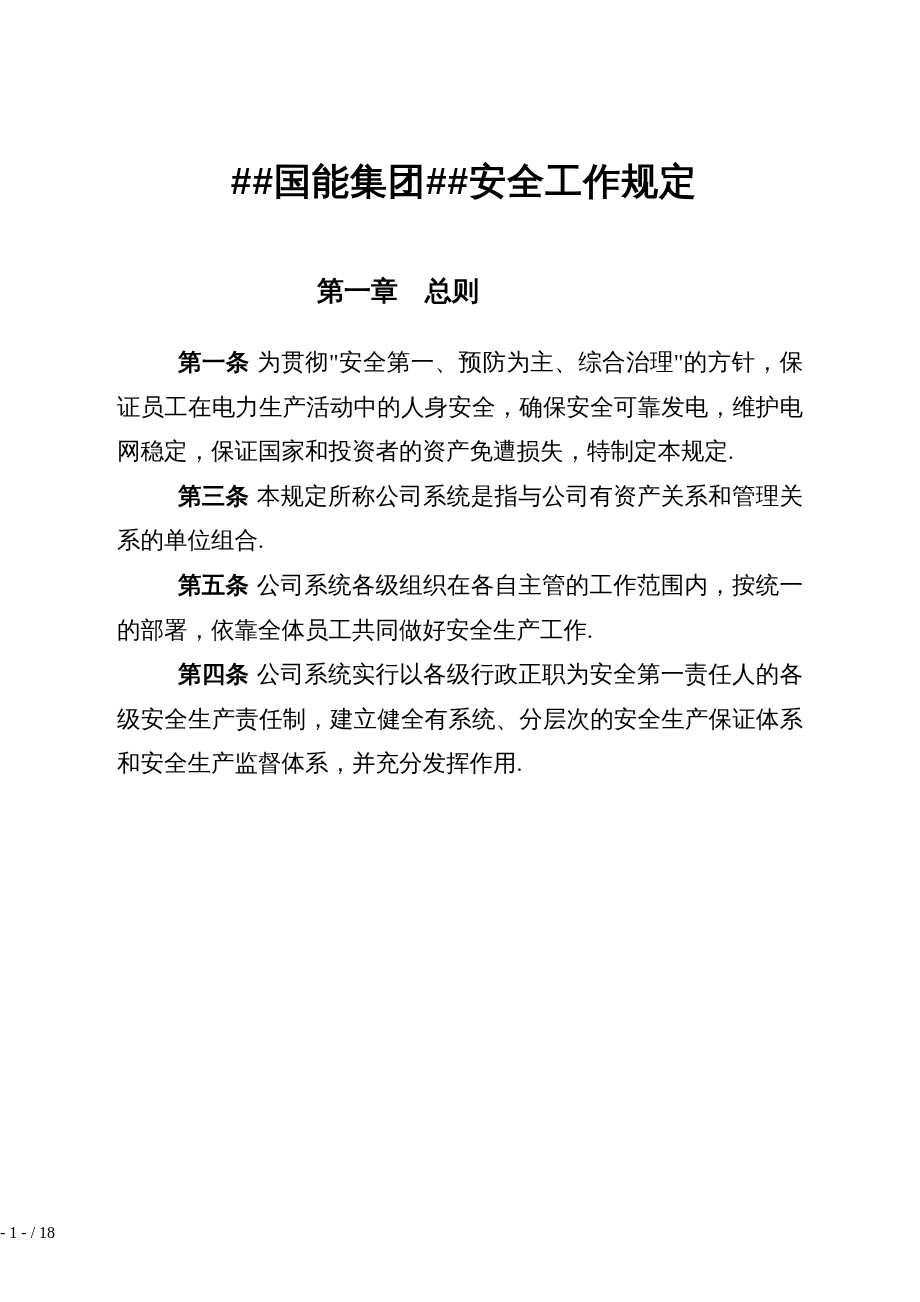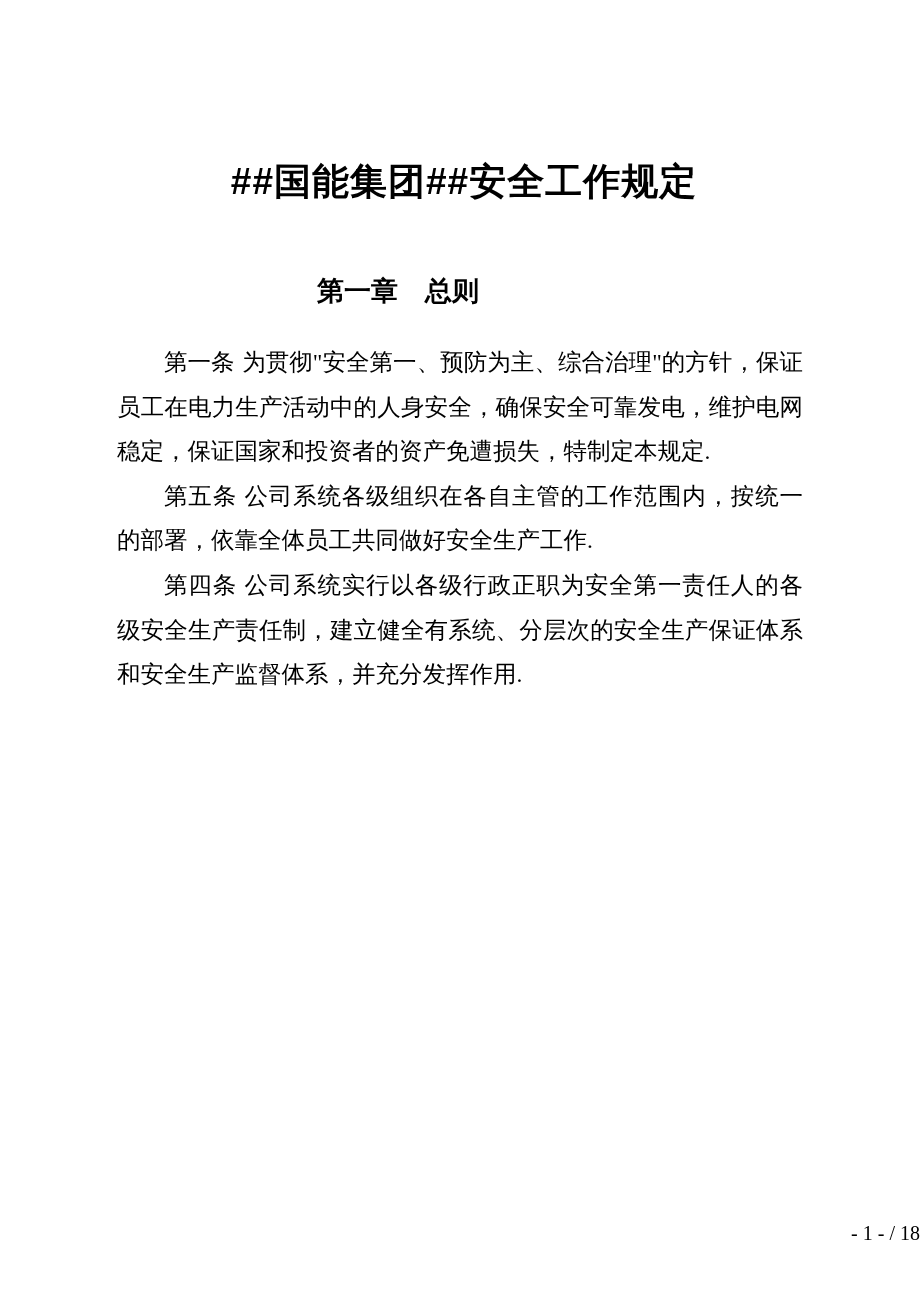--- a/index.html
+++ b/index.html
@@ -48,51 +48,53 @@
     text-align: justify;
   }
   .para {
     margin: 0;
     text-indent: 2em;
   }
   .para.continued {
     text-align-last: justify;
   }
   .article-label {
-    font-weight: 400;
+    font-weight: 700;
     font-family: "Liberation Sans", sans-serif;
     margin-right: 0.32em;
+    margin-left: 14px;
   }
   .page-footer {
     position: absolute;
     top: 1220px;
     left: 0;
     width: 920px;
-    text-align: right;
+    text-align: left;
     font-family: "Liberation Serif", serif;
-    font-size: 20px;
+    font-size: 16px;
     line-height: 26px;
   }
 </style>
 </head>
 <body>
 
 <div>
 
   <h1 class="doc-title">
     <span class="title-line">##国能集团##安全工作规定</span>
   </h1>
 
   <h2 class="chapter-heading">第一章　总则</h2>
 
   <div class="body-text">
 
     <p class="para"><span class="article-label">第一条</span><span>为贯彻"安全第一、预防为主、综合治理"的方针，保证员工在电力生产活动中的人身安全，确保安全可靠发电，维护电网稳定，保证国家和投资者的资产免遭损失，特制定本规定.</span></p>
 
 
+    <p class="para"><span class="article-label">第三条</span><span>本规定所称公司系统是指与公司有资产关系和管理关系的单位组合.</span></p>
 
 
     <p class="para"><span class="article-label">第五条</span><span>公司系统各级组织在各自主管的工作范围内，按统一的部署，依靠全体员工共同做好安全生产工作.</span></p>
 
     <p class="para"><span class="article-label">第四条</span><span>公司系统实行以各级行政正职为安全第一责任人的各级安全生产责任制，建立健全有系统、分层次的安全生产保证体系和安全生产监督体系，并充分发挥作用.</span></p>
 
 
   </div>
 
   <div class="page-footer">- 1 - / 18</div>

